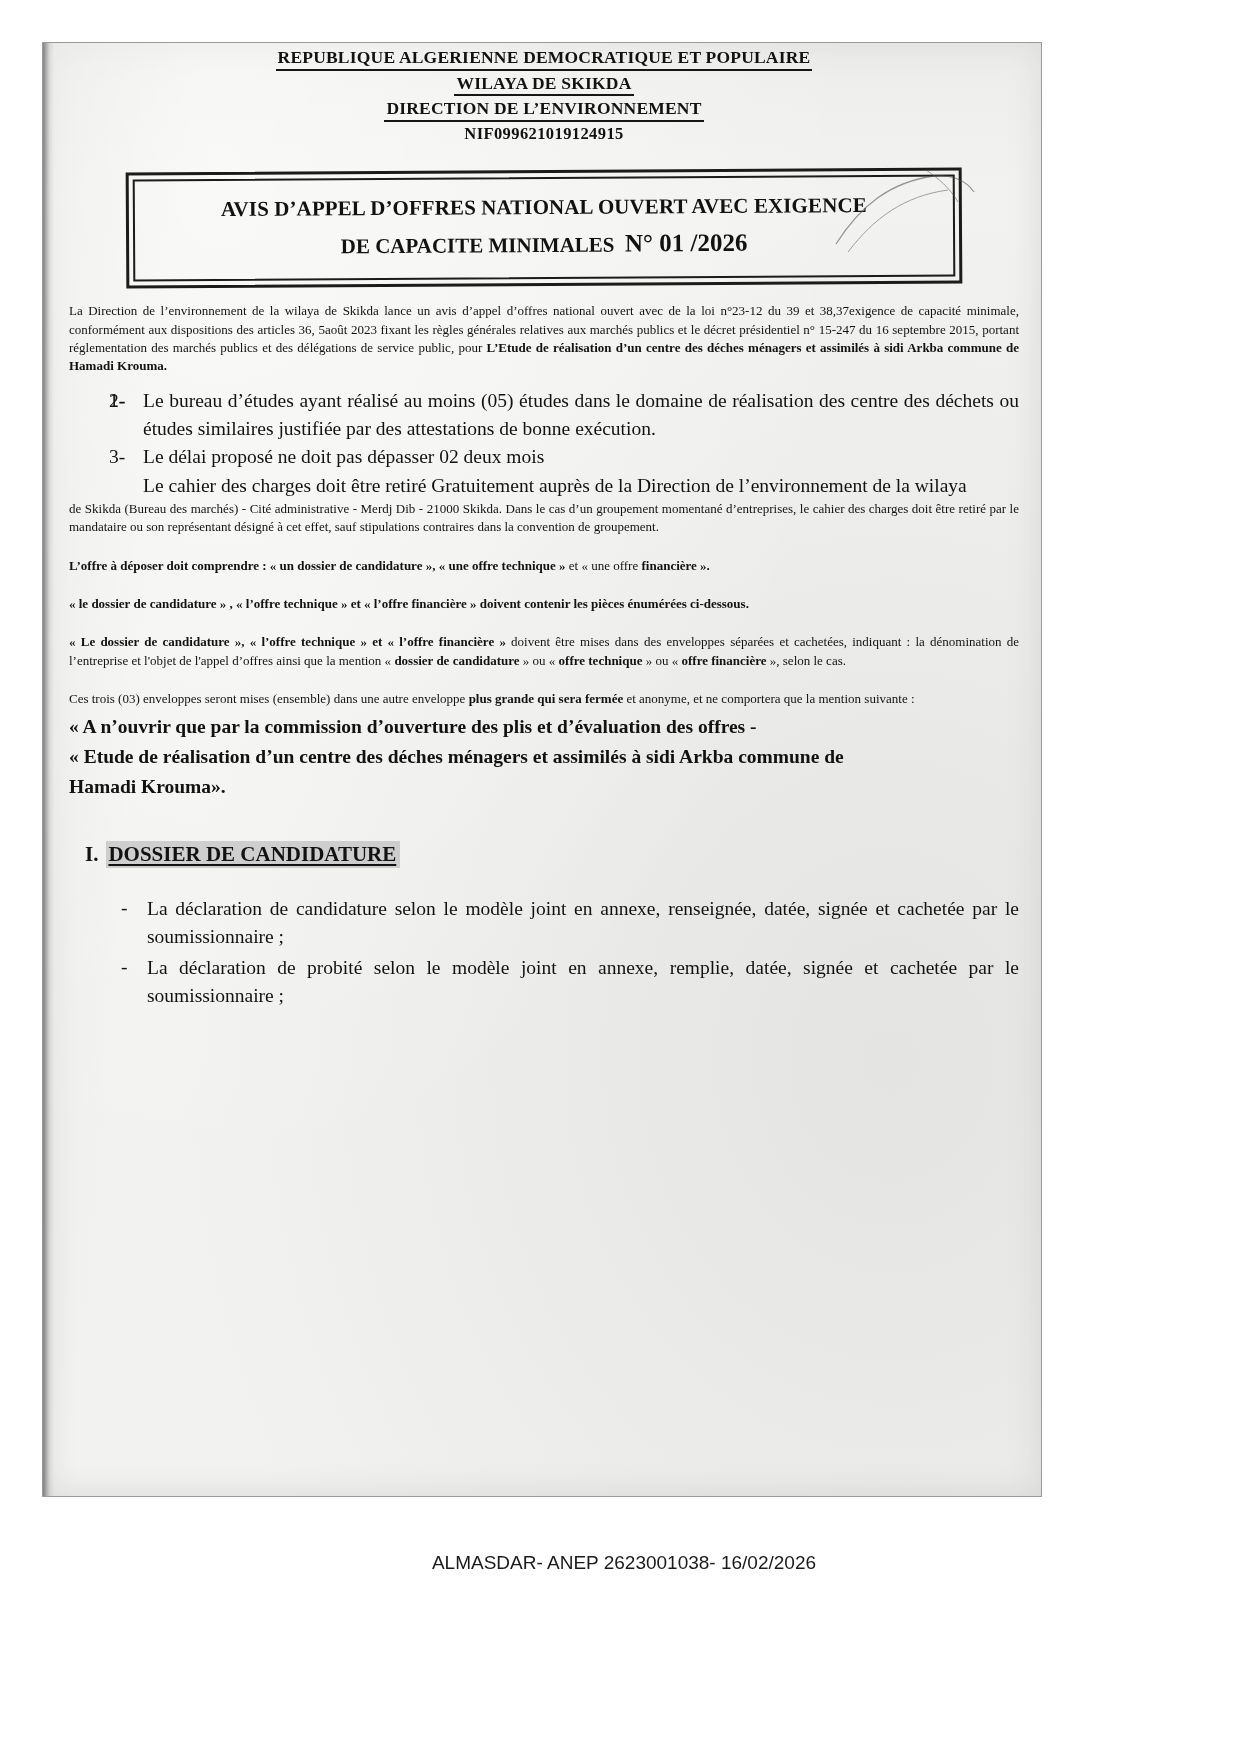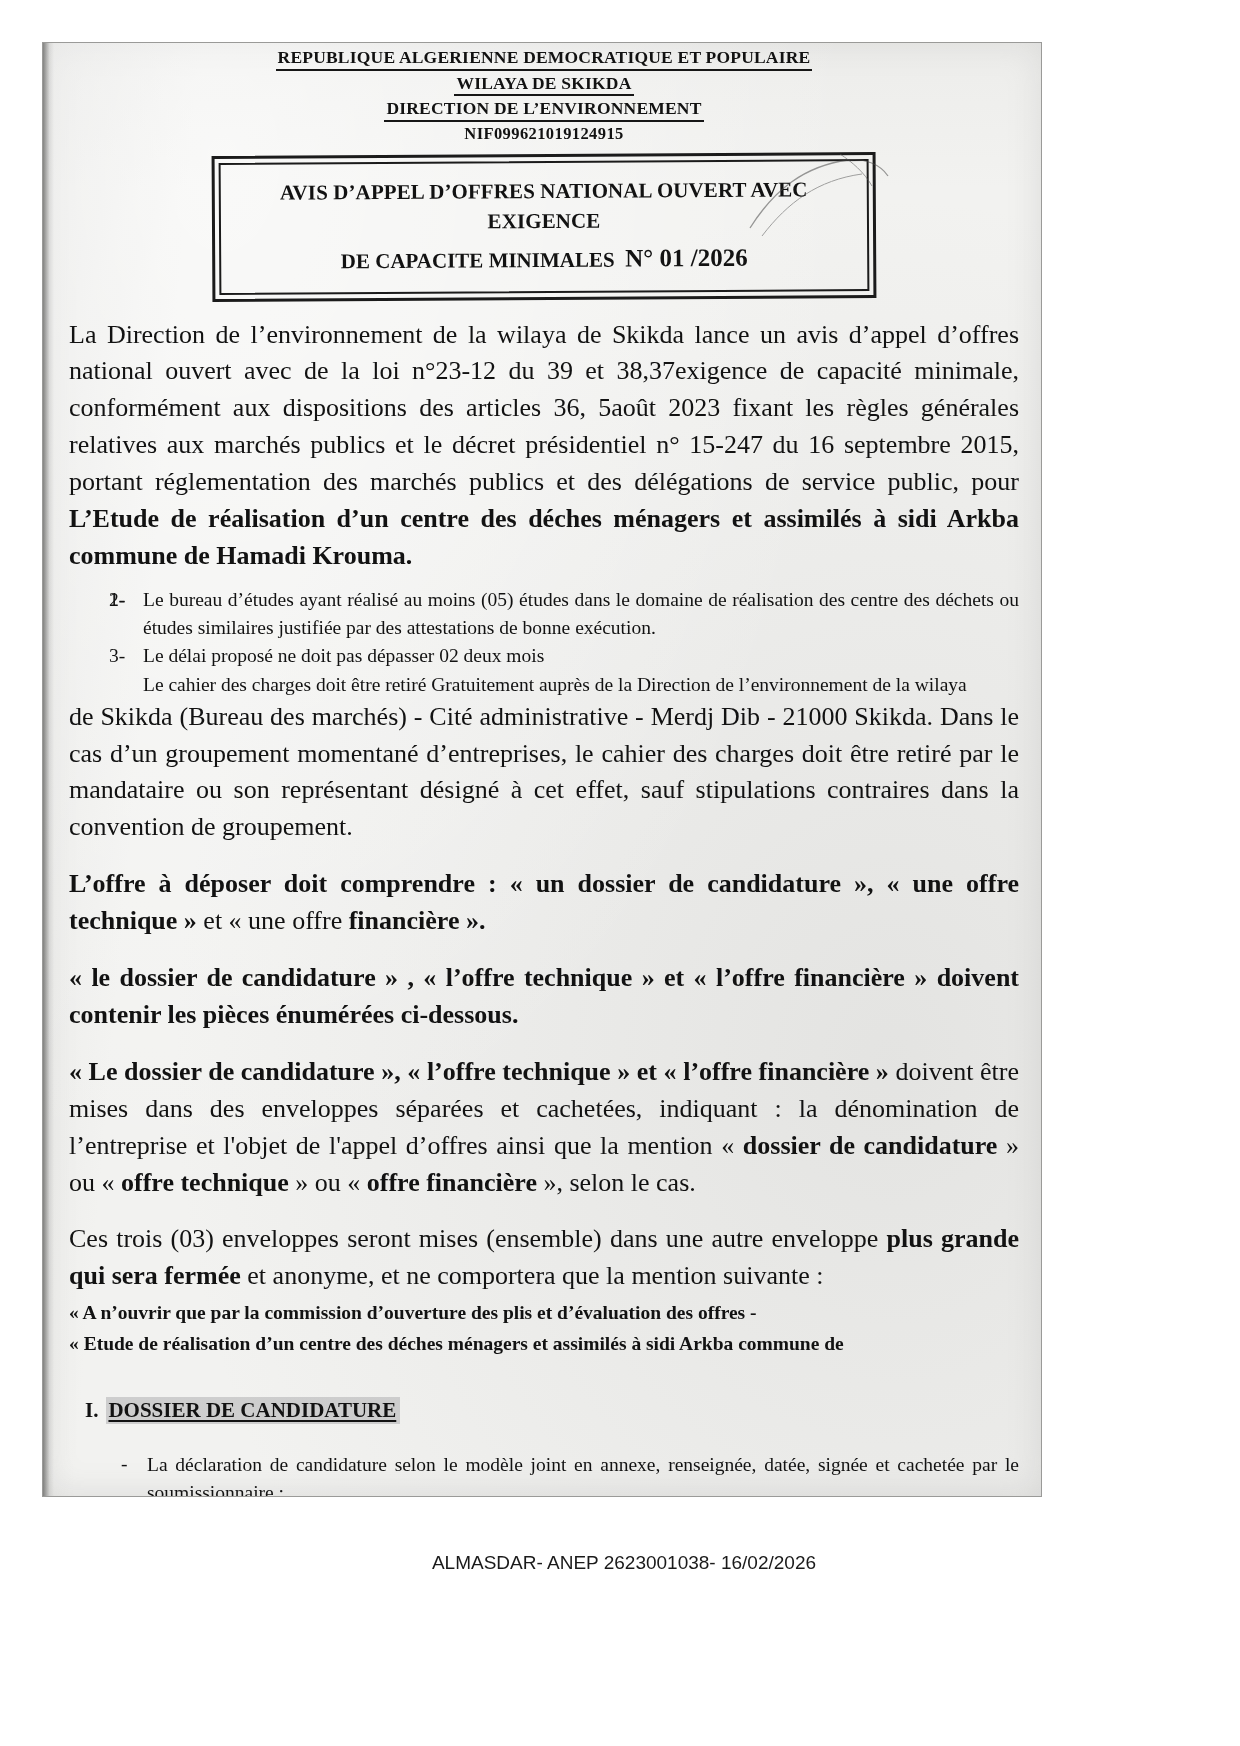--- a/index.html
+++ b/index.html
@@ -56,22 +56,22 @@
     letter-spacing:.2px;
     display:inline-block;
     border-bottom:2px solid #161616;
     padding:0 2px 1px 2px;
     margin-bottom:2px;
   }
   .hdr .l.nif { border-bottom:none; font-size:16.5px; letter-spacing:.4px; }
 
   
   .titlebox-wrap{
-    margin:8px auto 0 auto;
-    width:664px;
+    margin:24px auto 0 auto;
+    width:836px;
     position:relative;
   }
   .titlebox{
     border:3px solid #1b1b1b;
     padding:4px;
     transform:rotate(-0.35deg);
   }
   .titlebox .inner{
     border:2px solid #1b1b1b;
     padding:13px 14px 14px 14px;
@@ -97,21 +97,21 @@
     right:-18px; top:-4px;
     width:150px; height:96px;
     pointer-events:none;
     opacity:.55;
   }
 
   
   .body { margin-top:16px; }
   p.para{
     margin:0 0 11px 0;
-    font-size:26px;
+    font-size:13px;
     line-height:1.42;
     text-align:justify;
     text-justify:inter-word;
   }
   p.tight { margin-bottom:4px; }
   p.gap   { margin-top:20px; }
   b, .b { font-weight:bold; }
 
   ol.reqs{
     margin:2px 0 0 0;
@@ -236,20 +236,21 @@
 
       <p class="para gap"><b> « le dossier de candidature » , « l’offre technique » et « l’offre financière »</b><b>  doivent contenir les pièces énumérées ci-dessous.</b></p>
 
       <p class="para gap"><b>« Le dossier de candidature », « l’offre technique » et « l’offre financière »</b><span> doivent être mises dans des enveloppes séparées et cachetées, indiquant : la dénomination de l’entreprise et l'objet de l'appel d’offres ainsi que la mention « </span><b>dossier de candidature</b><span> » ou « </span><b>offre technique</b><span> » ou « </span><b>offre financière</b><span> », selon le cas.</span></p>
 
       <p class="para gap tight"><span>Ces trois (03) enveloppes seront mises (ensemble) dans une autre enveloppe </span><b>plus grande qui sera fermée</b><span> et anonyme, et ne comportera que la mention suivante :</span></p>
 
       <div class="centerblk">
         <div>« A n’ouvrir que par la commission d’ouverture des plis et d’évaluation des offres -</div>
         <div>« Etude de réalisation d’un centre des déches ménagers et assimilés à sidi Arkba commune de</div>
+        <div>Hamadi Krouma».</div>
       </div>
 
 
       <div class="sec">
         <span class="num">I.</span><span class="txt">DOSSIER DE CANDIDATURE</span>
       </div>
 
       <ul class="dash">
         <li><span class="mark">-</span><span>La déclaration de candidature selon le modèle joint en annexe, renseignée, datée, signée et cachetée par le soumissionnaire ;</span></li>
         <li><span class="mark">-</span><span>La déclaration de probité selon le modèle joint en annexe, remplie, datée, signée et cachetée par le soumissionnaire ;</span></li>

